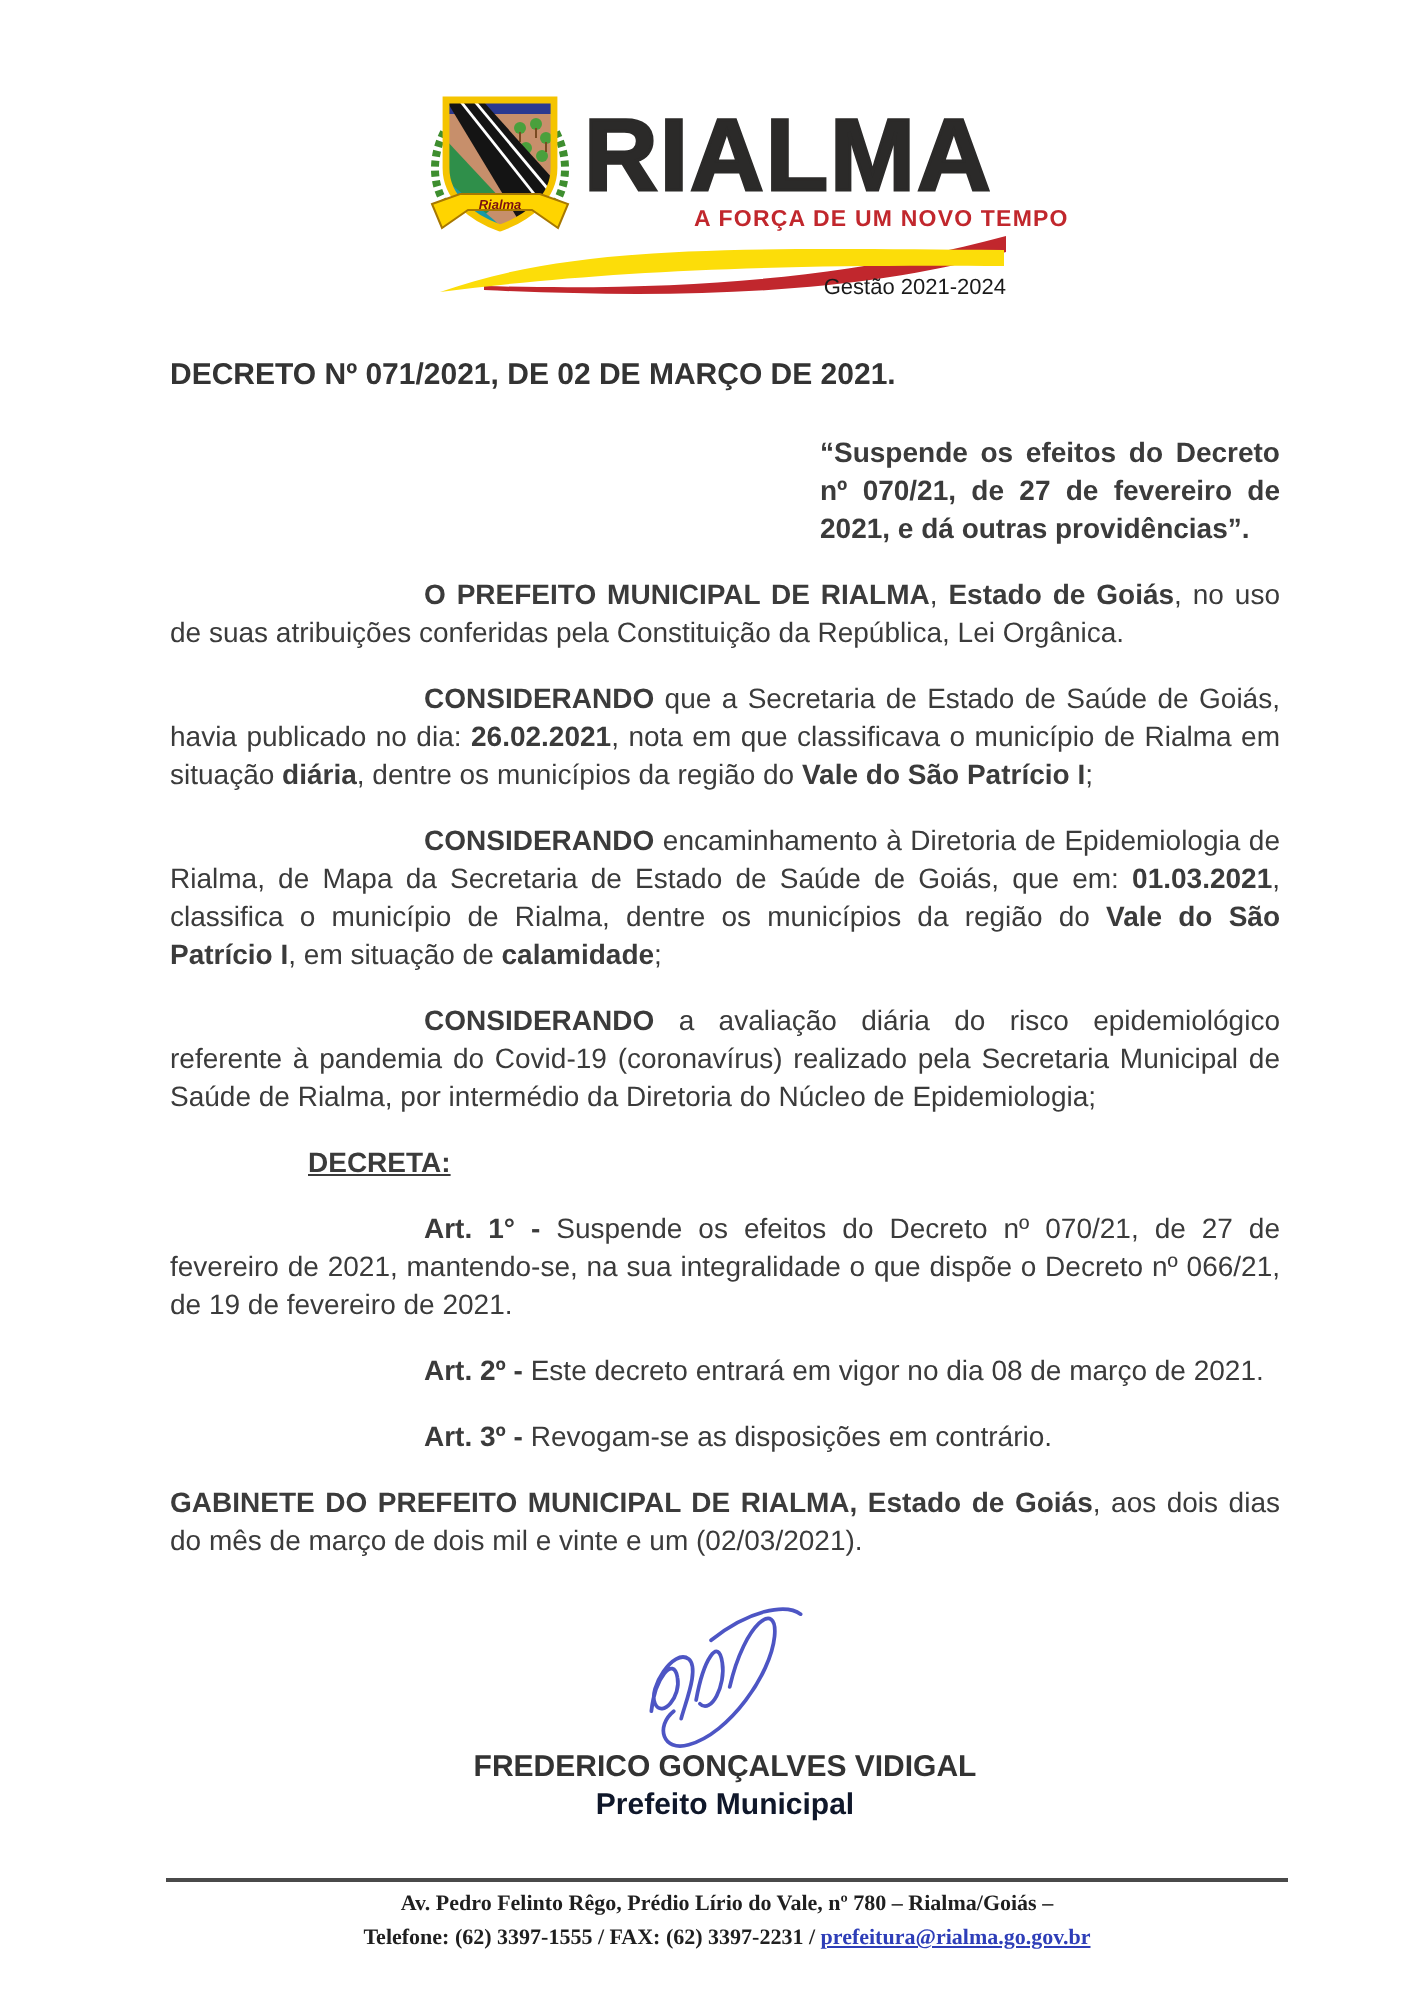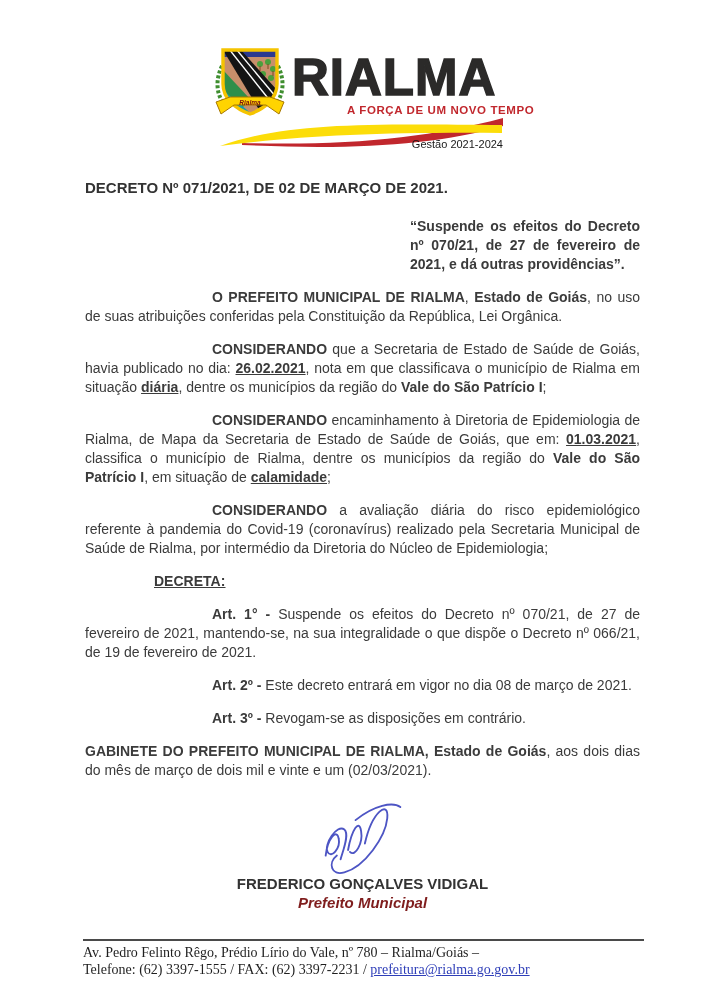--- a/index.html
+++ b/index.html
@@ -33,31 +33,31 @@
     color:#1a1a1a;}
   
   .doc{padding:14px 67px 0 85px;font-size:14px;line-height:19px;}
   .doc-title{font-size:15px;font-weight:700;color:#333;margin:0 0 4px;}
   .blk{margin:0 0 14px;text-align:justify;}
   .indent{text-indent:127px;}
   .quote{width:230px;margin:20px 0 14px auto;font-weight:700;text-indent:0;}
   .heading{margin-left:69px;font-weight:700;text-decoration:underline;text-align:left;}
   .flush{}
   .b{font-weight:700;}
-  .u{text-decoration:underline;}
+  .u{}
   
   .sig-block{text-align:center;margin-top:6px;}
   .sig-svg{display:block;margin:0 auto -4px auto;width:150px;height:84px;}
   .sig-name{font-size:15px;font-weight:700;color:#333;}
-  .sig-role{font-size:15px;font-weight:700;color:#7f1d1d;font-style:italic;}
+  .sig-role{font-size:15px;font-weight:700;color:#0f172a;}
   
   .footer{position:absolute;left:83px;right:63px;bottom:22px;
-    border-top:2px solid var(--rule-gray);padding-top:3px;
-    font-family:"Liberation Serif","DejaVu Serif",serif;font-size:14px;line-height:17px;
-    color:#1f1f1f;}
+    border-top:2px solid var(--rule-gray);padding-top:3px;text-align:center;
+    font-family:"Liberation Serif","DejaVu Serif",serif;font-size:11px;line-height:17px;
+    color:#1f1f1f;font-weight:bold;}
   .footer a{color:var(--link-blue);text-decoration:underline;}
 </style>
 </head>
 <body>
 
 <header class="header">
 
   <svg class="crest" viewBox="0 0 74 80">
 
     <path d="M9,22 C2,36 3,52 13,62" fill="none" stroke="#3E8E2F" stroke-width="4" stroke-dasharray="3 2"></path>

